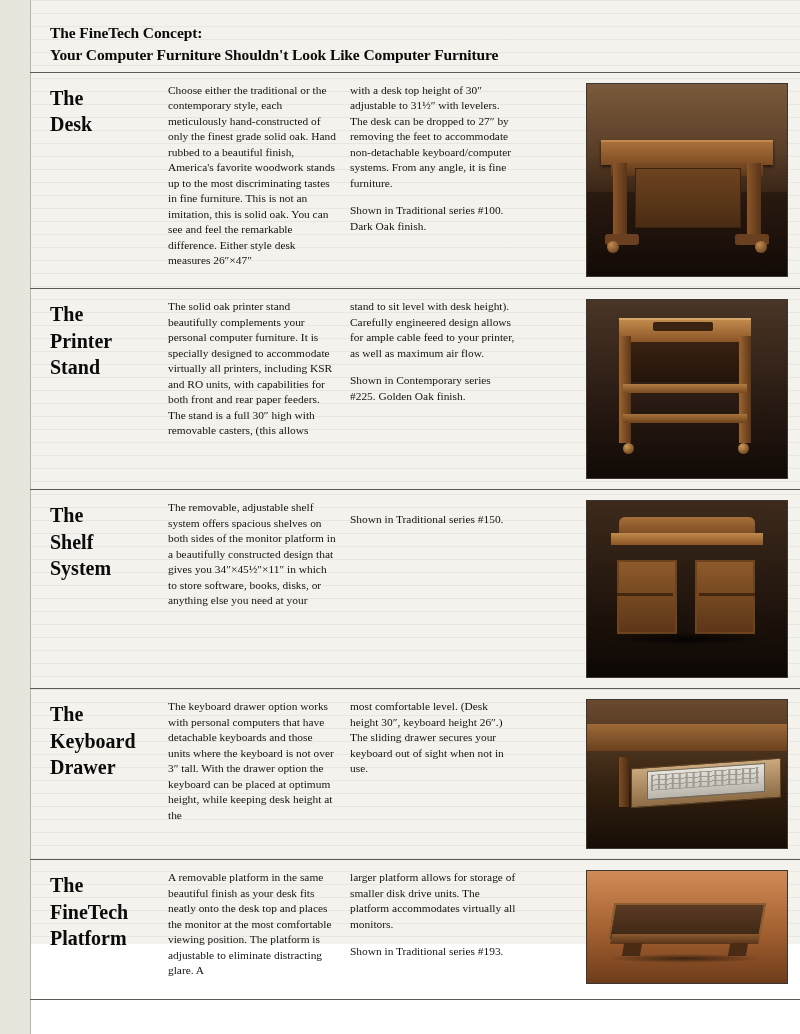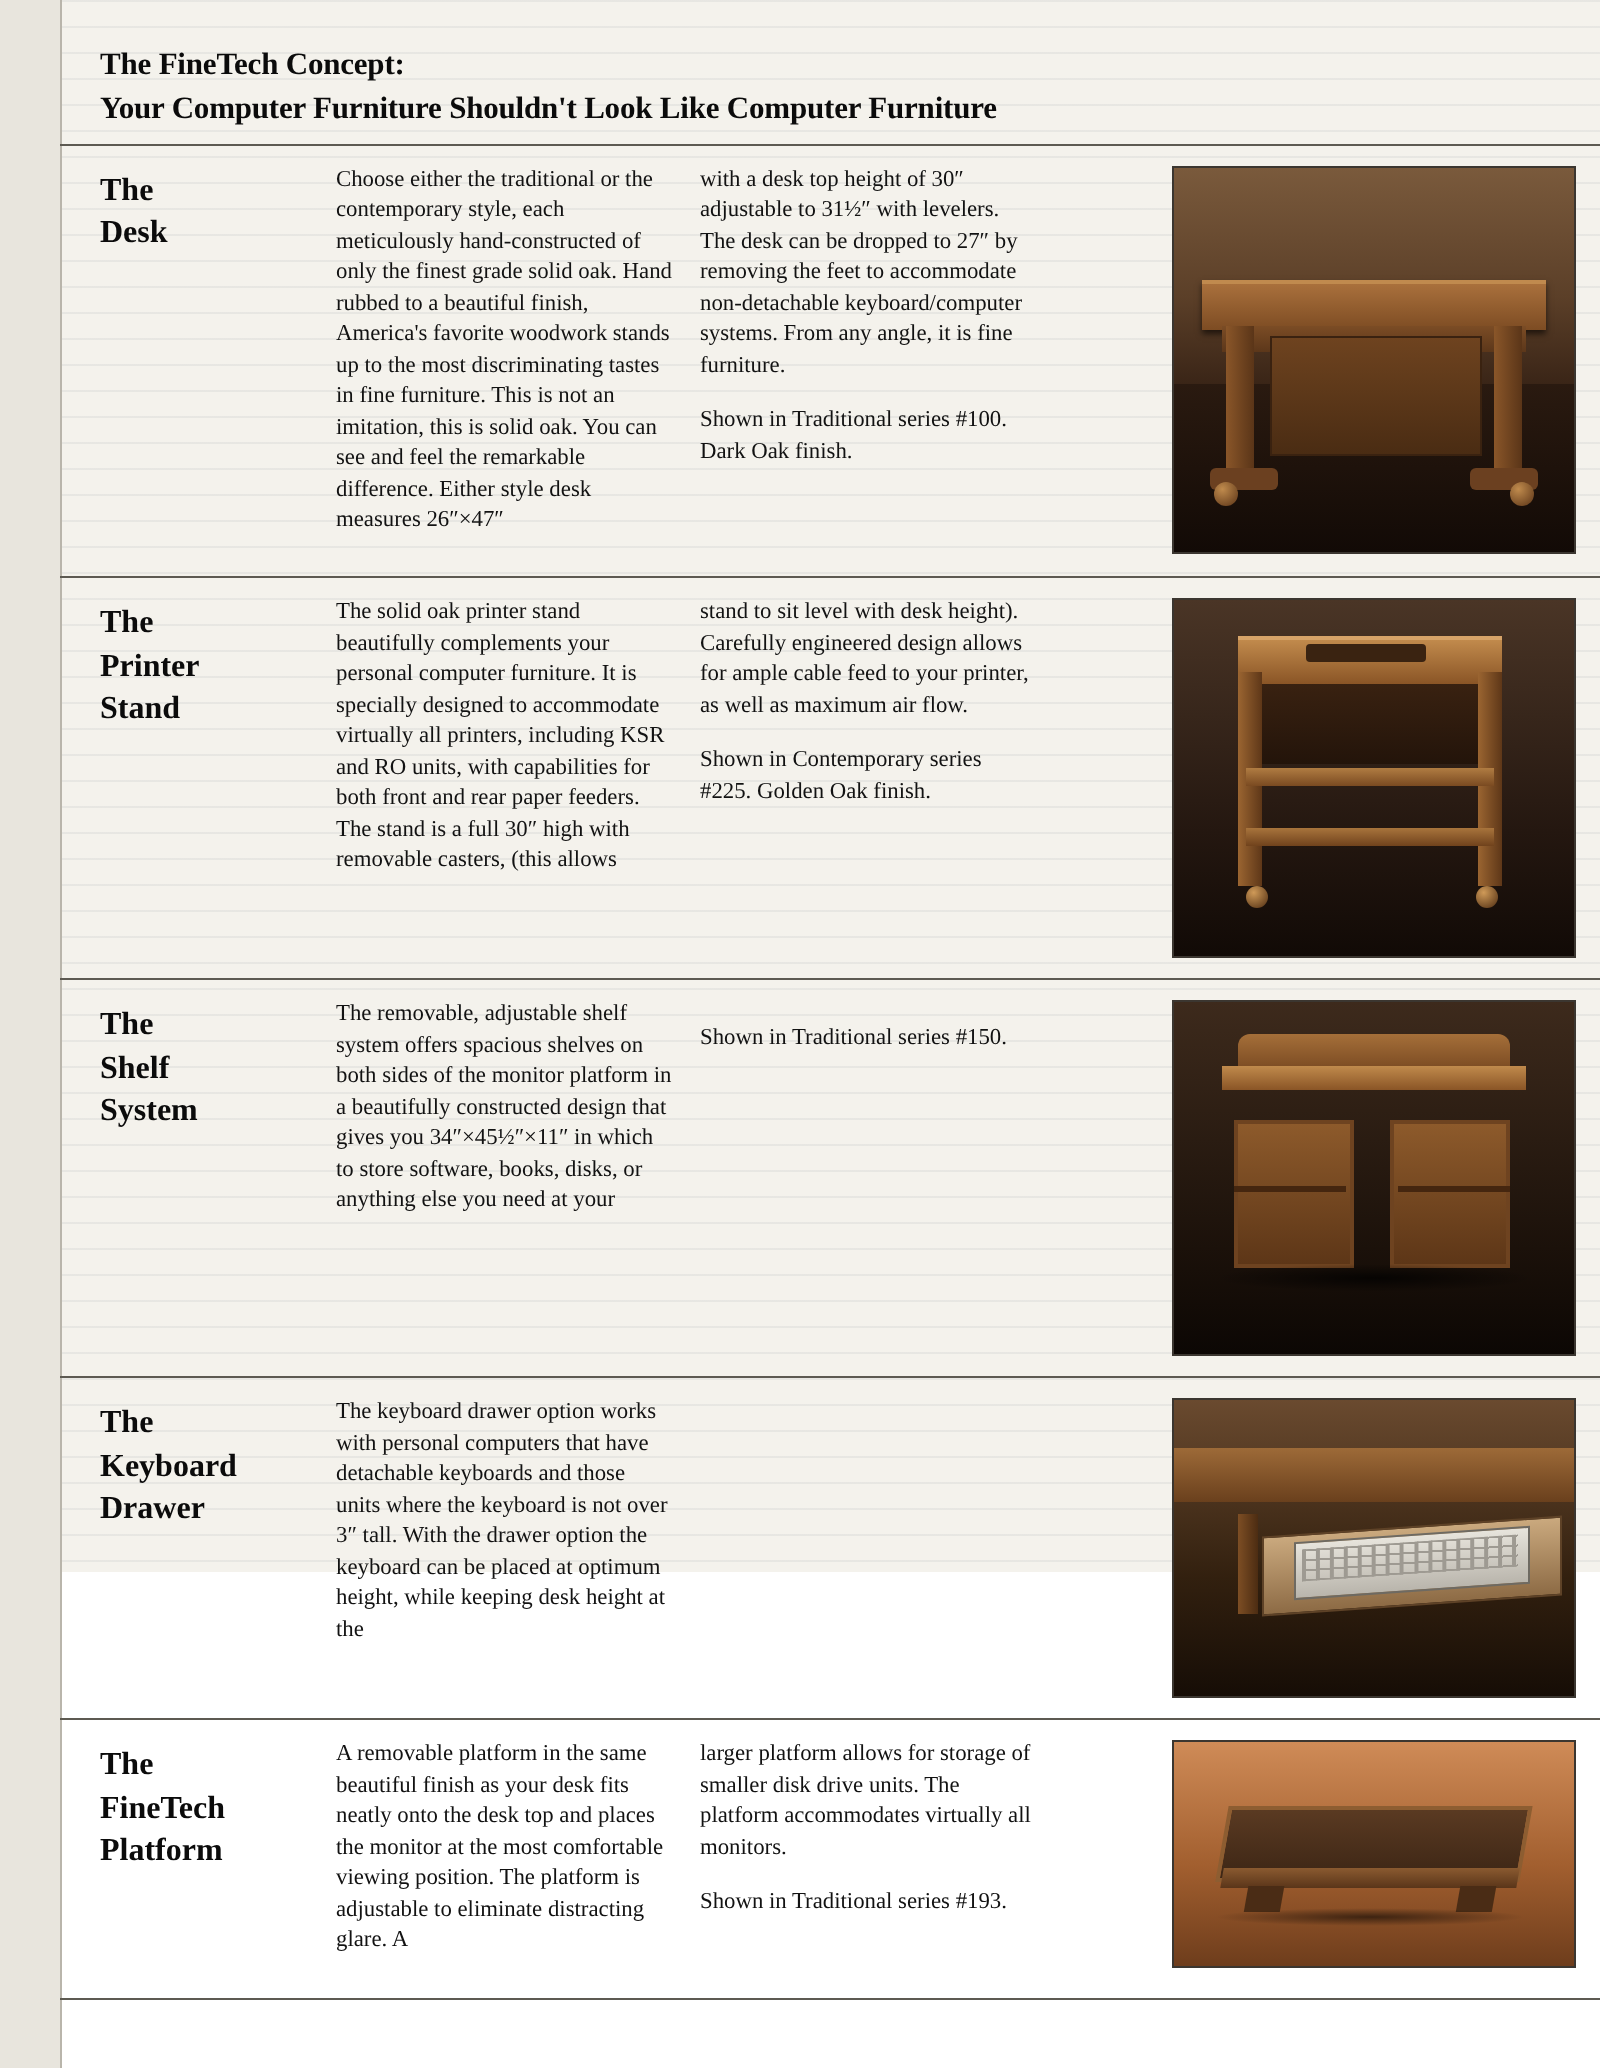--- a/index.html
+++ b/index.html
@@ -5,21 +5,21 @@
   html,body{margin:0;padding:0;}
   body{
     width:800px;height:1034px;
     background:#ffffff;
     font-family:"Liberation Serif", serif;
     color:#111;
     overflow:hidden;
   }
   .page{
     position:relative;
-    width:800px;height:786px;
+    width:800px;height:944px;
     background:#f4f2ec;
   }
   
   .paper-lines{
     position:absolute;left:0;top:0;right:0;bottom:0;
     background-image:repeating-linear-gradient(to bottom, rgba(120,130,140,0.10) 0px, rgba(120,130,140,0.10) 1px, rgba(0,0,0,0) 1px, rgba(0,0,0,0) 13px);
     pointer-events:none;
   }
   .left-bar{
     position:absolute;left:0;top:0;width:30px;height:1034px;
@@ -53,21 +53,21 @@
     box-sizing:border-box;
   }
   .section-inner{
     display:flex;
     align-items:flex-start;
   }
   .sec-title{
     width:118px;
     flex:0 0 118px;
     font-weight:bold;
-    font-size:16px;
+    font-size:20px;
     line-height:1.32;
     padding-top:2px;
     color:#0b0b0b;
   }
   .sec-title span{display:block;}
   .cols{
     flex:1 1 auto;
     display:flex;
     gap:14px;
     padding-right:20px;
@@ -312,20 +312,21 @@
         <div class="sec-title">
           <span>The</span>
           <span>Keyboard</span>
           <span>Drawer</span>
         </div>
         <div class="cols">
           <div class="col">
             <p>The keyboard drawer option works with personal computers that have detachable keyboards and those units where the keyboard is not over 3″ tall. With the drawer option the keyboard can be placed at optimum height, while keeping desk height at the</p>
           </div>
           <div class="col">
+            <p>most comfortable level. (Desk height 30″, keyboard height 26″.) The sliding drawer secures your keyboard out of sight when not in use.</p>
           </div>
         </div>
         <div class="photo p4">
           <div class="inner">
             <div class="bg"></div>
             <div class="desk"></div>
             <div class="railL"></div>
             <div class="drawer"></div>
             <div class="kbd"></div>
             <div class="keys"></div>

